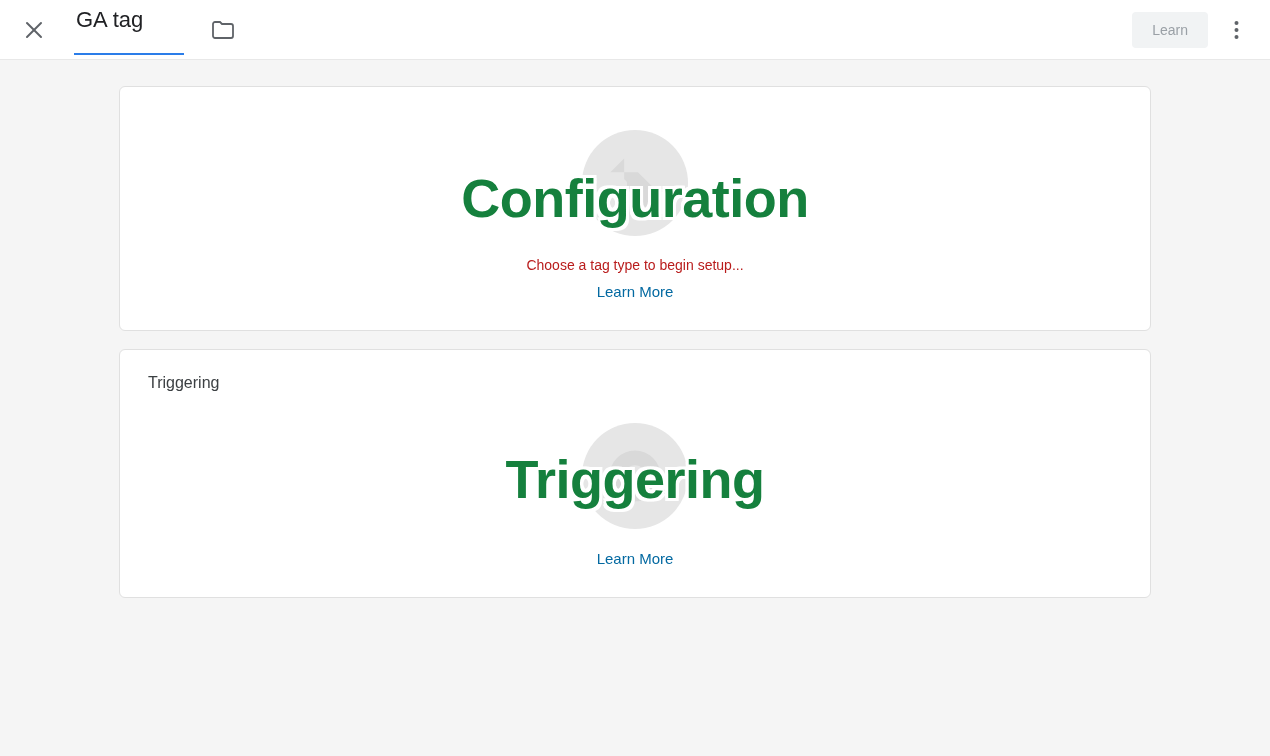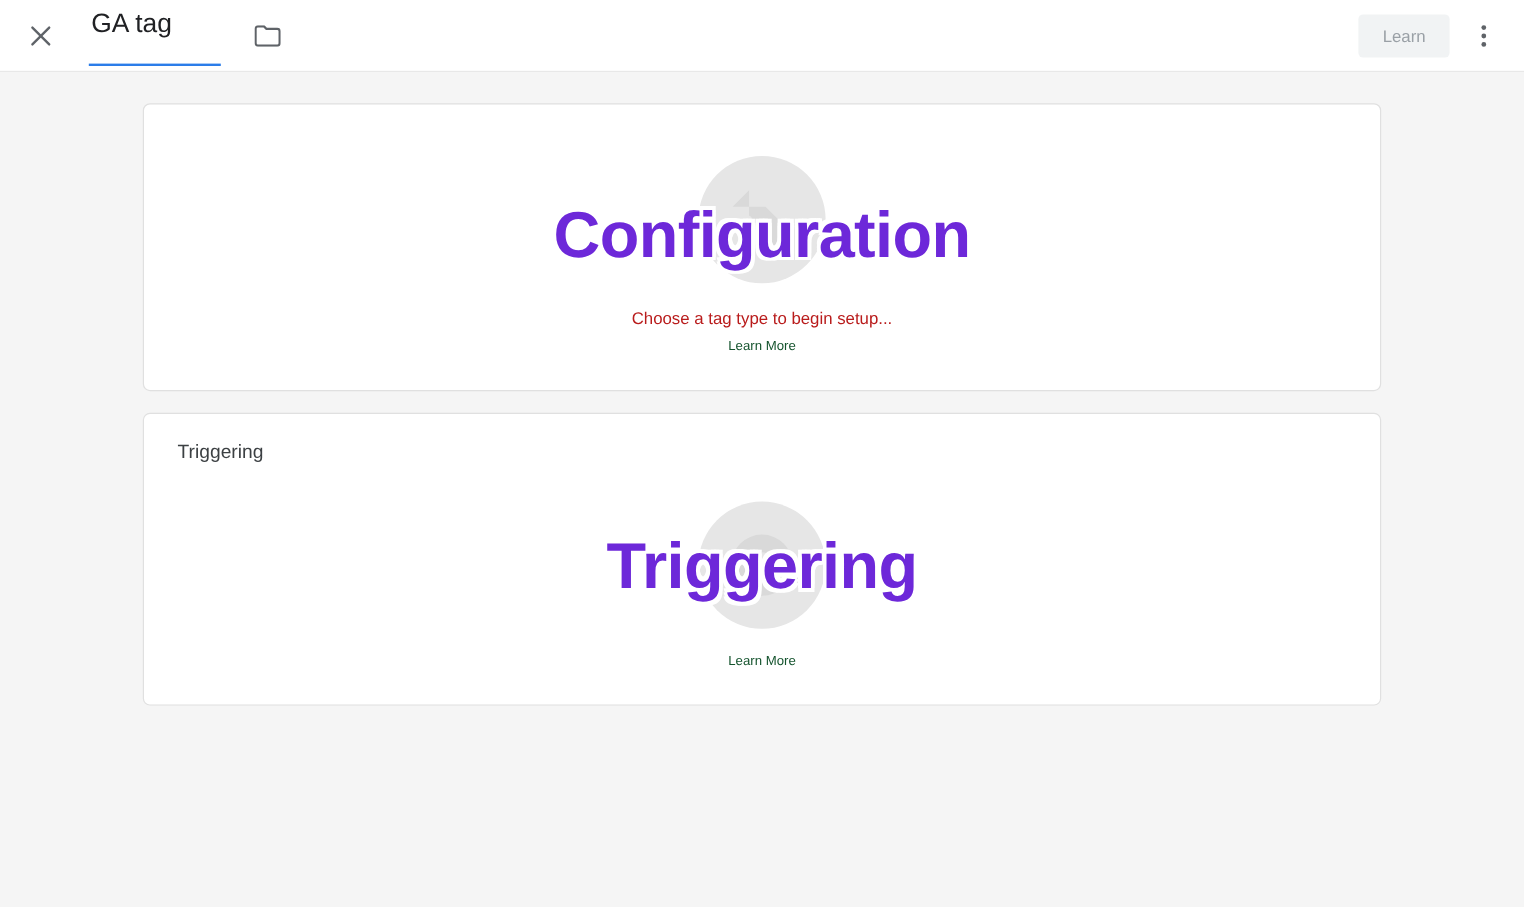--- a/index.html
+++ b/index.html
@@ -94,34 +94,34 @@
     margin-bottom: 20px;
     color: #e5e5e5;
   }
   .card-hint {
     color: #b91c1c;
     font-size: 14px;
     margin-bottom: 10px;
     text-align: right;
   }
   .learn-more {
-    color: #14532d;
-    font-size: 11px;
+    color: #0369a1;
+    font-size: 15px;
     font-weight: 500;
     text-decoration: none;
     cursor: pointer;
   }
   .overlay-label {
     position: absolute;
     left: 50%;
     top: 46%;
     transform: translate(-50%, -50%);
     font-size: 54px;
     font-weight: 800;
-    color: #6d28d9;
+    color: #15803d;
     -webkit-text-stroke: 0;
     letter-spacing: -0.5px;
     text-shadow:
       -3px -3px 0 #fff, 3px -3px 0 #fff, -3px 3px 0 #fff, 3px 3px 0 #fff,
       0 -3px 0 #fff, 0 3px 0 #fff, -3px 0 0 #fff, 3px 0 0 #fff;
     pointer-events: none;
     white-space: nowrap;
   }
 </style>
 </head>

